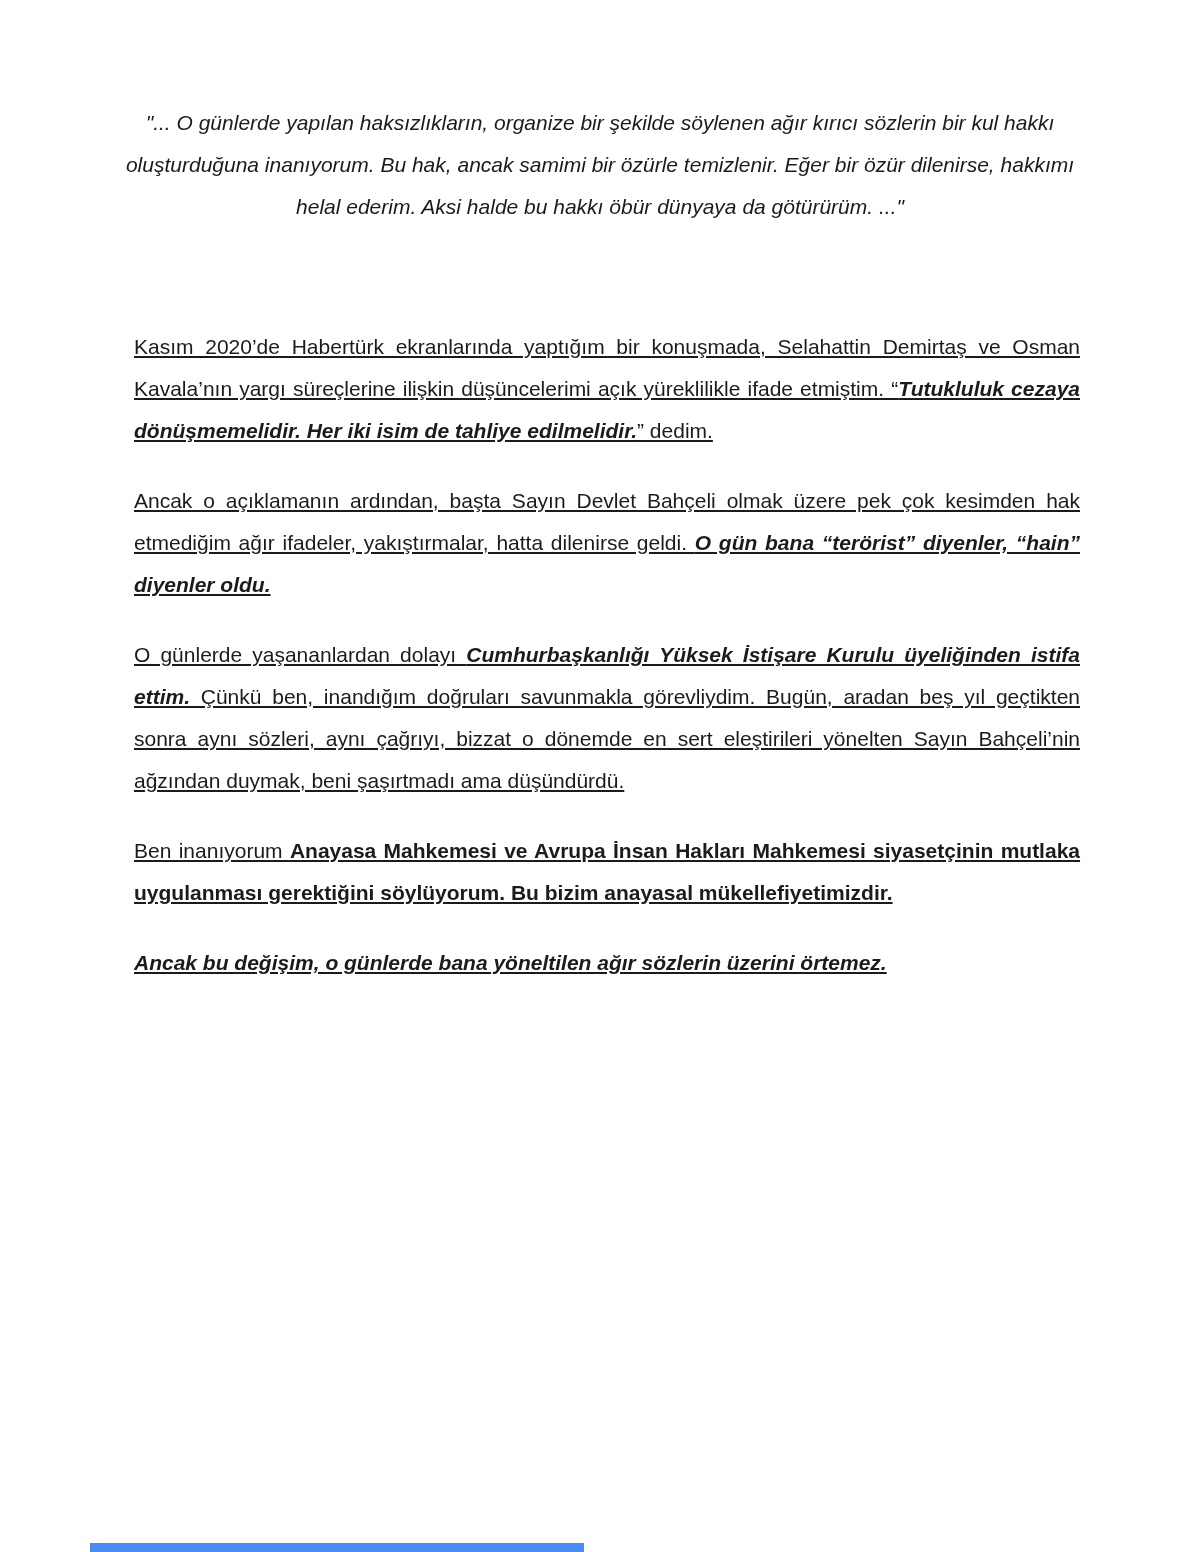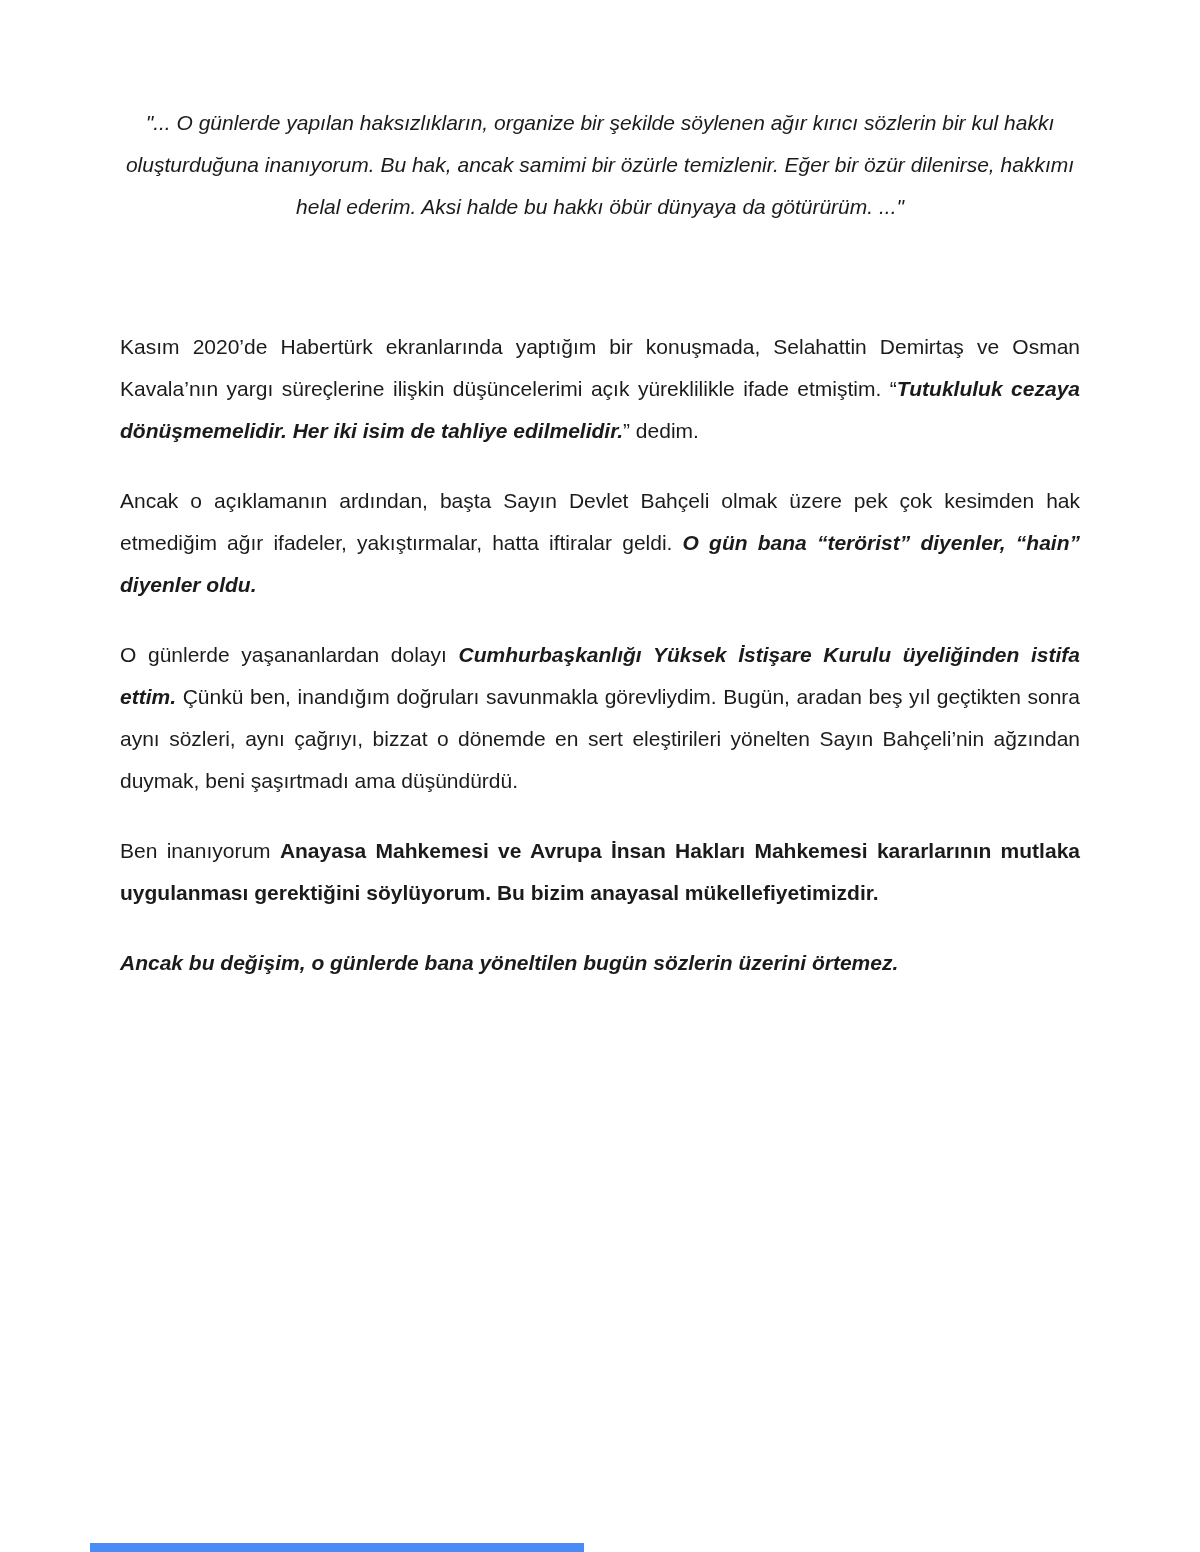--- a/index.html
+++ b/index.html
@@ -24,25 +24,26 @@
     padding: 102px 120px 0 120px;
   }
   .quote {
     margin: 0 0 98px 0;
     font-size: 21px;
     line-height: 42px;
     font-style: italic;
     text-align: center;
   }
   .para {
-    margin: 0 0 28px 0;
+    margin: 0 0 28px 14px;
     font-size: 21px;
     line-height: 42px;
     text-align: justify;
     text-justify: inter-word;
+    text-decoration: underline;
   }
   .run-regular { font-weight: normal; font-style: normal; }
   .run-bold { font-weight: bold; font-style: normal; }
   .run-bold-italic { font-weight: bold; font-style: italic; }
   .selection-bar {
     position: absolute;
     left: 90px;
     bottom: 0;
     width: 494px;
     height: 9px;
@@ -50,20 +51,20 @@
   }
 </style>
 </head>
 <body>
 
 <div class="page">
   <p class="quote">"... O günlerde yapılan haksızlıkların, organize bir şekilde söylenen ağır kırıcı sözlerin bir kul hakkı oluşturduğuna inanıyorum. Bu hak, ancak samimi bir özürle temizlenir. Eğer bir özür dilenirse, hakkımı helal ederim. Aksi halde bu hakkı öbür dünyaya da götürürüm. ..."</p>
 
   <div id="document-body">
       <p class="para"><span class="run-regular">Kasım 2020’de Habertürk ekranlarında yaptığım bir konuşmada, Selahattin Demirtaş ve Osman Kavala’nın yargı süreçlerine ilişkin düşüncelerimi açık yüreklilikle ifade etmiştim. “</span><span class="run-bold-italic">Tutukluluk cezaya dönüşmemelidir. Her iki isim de tahliye edilmelidir.</span><span class="run-regular">” dedim.</span></p>
-      <p class="para"><span class="run-regular">Ancak o açıklamanın ardından, başta Sayın Devlet Bahçeli olmak üzere pek çok kesimden hak etmediğim ağır ifadeler, yakıştırmalar, hatta iftiralar geldi. </span><span class="run-bold-italic">O gün bana “terörist” diyenler, “hain” diyenler oldu.</span></p>
+      <p class="para"><span class="run-regular">Ancak o açıklamanın ardından, başta Sayın Devlet Bahçeli olmak üzere pek çok kesimden hak etmediğim ağır ifadeler, yakıştırmalar, hatta dilenirse geldi. </span><span class="run-bold-italic">O gün bana “terörist” diyenler, “hain” diyenler oldu.</span></p>
       <p class="para"><span class="run-regular">O günlerde yaşananlardan dolayı </span><span class="run-bold-italic">Cumhurbaşkanlığı Yüksek İstişare Kurulu üyeliğinden istifa ettim.</span><span class="run-regular"> Çünkü ben, inandığım doğruları savunmakla görevliydim. Bugün, aradan beş yıl geçtikten sonra aynı sözleri, aynı çağrıyı, bizzat o dönemde en sert eleştirileri yönelten Sayın Bahçeli’nin ağzından duymak, beni şaşırtmadı ama düşündürdü.</span></p>
-      <p class="para"><span class="run-regular">Ben inanıyorum </span><span class="run-bold">Anayasa Mahkemesi ve Avrupa İnsan Hakları Mahkemesi kararlarının mutlaka uygulanması gerektiğini söylüyorum. Bu bizim anayasal mükellefiyetimizdir.</span></p>
-      <p class="para"><span class="run-bold-italic">Ancak bu değişim, o günlerde bana yöneltilen bugün sözlerin üzerini örtemez.</span></p>
+      <p class="para"><span class="run-regular">Ben inanıyorum </span><span class="run-bold">Anayasa Mahkemesi ve Avrupa İnsan Hakları Mahkemesi siyasetçinin mutlaka uygulanması gerektiğini söylüyorum. Bu bizim anayasal mükellefiyetimizdir.</span></p>
+      <p class="para"><span class="run-bold-italic">Ancak bu değişim, o günlerde bana yöneltilen ağır sözlerin üzerini örtemez.</span></p>
     </div>
 </div>
 
 <div class="selection-bar"></div>
 
 </body></html>

